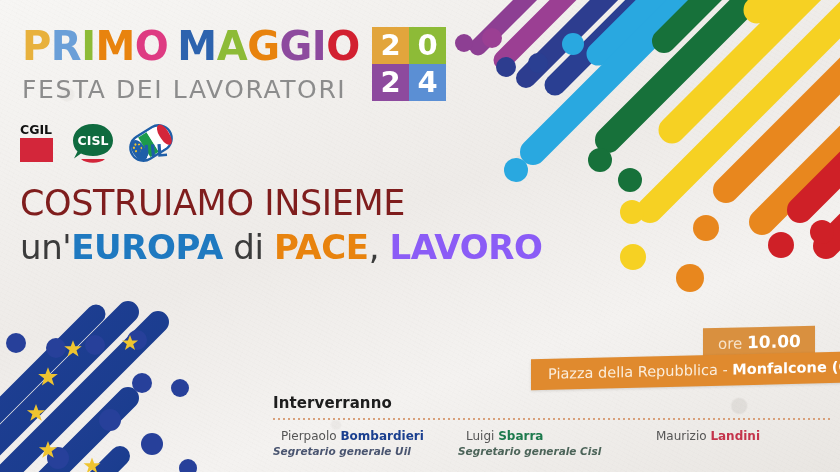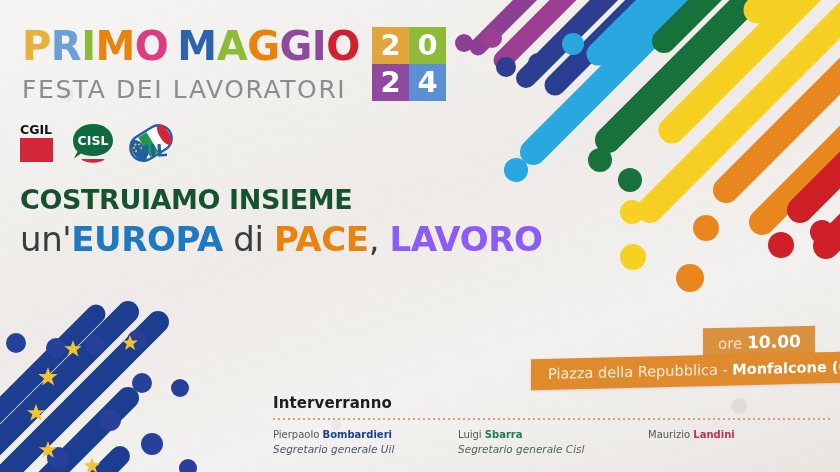--- a/index.html
+++ b/index.html
@@ -76,21 +76,21 @@
     line-height:1;
   }
 
   
   #logos { position:absolute; left:14px; top:119px; display:flex; align-items:center; gap:6px; }
   .logo { display:block; }
 
   
   #slogan { position:absolute; left:20px; top:186px; }
   .sl-line { white-space: nowrap; font-family:"DejaVu Sans", sans-serif; line-height:1.02; }
-  .sl1 { font-weight:700; font-size:27px; letter-spacing:-0.4px; color:#14532d; }
+  .sl1 { font-weight:400; font-size:35px; letter-spacing:-0.4px; color:#7f1d1d; }
   .sl2 { font-size:34px; letter-spacing:-0.4px; margin-top:8px; }
   .sl3 { font-size:34px; letter-spacing:-0.4px; margin-top:9px; }
   .thin { font-weight:400; color:#3b3b3b; }
   .bold { font-weight:700;text-align:center; }
   .c-blue   { color:#1f79c0; }
   .c-orange { color:#e8830e; }
   .c-green  { color:#8b5cf6; }
   .c-purple { color:#8d4a9e; }
 
   
@@ -134,33 +134,35 @@
     margin-top:6px;
     height:2px;
     background-image: linear-gradient(90deg, #d8a07a 0 2px, transparent 2px 5px);
     background-size:5px 2px;
     background-repeat: repeat-x;
   }
   #speaker-row { display:flex; margin-top:9px; }
   .speaker { }
   .sp-name {
     font-family:"DejaVu Sans", sans-serif;
-    font-size:10px;
+    font-size:12px;
     line-height:1.25;
     white-space:nowrap;
+    margin-left:8px;
   }
   .sp-first { font-weight:400; }
   .sp-last { font-weight:700; }
   .sp-role {
     font-family:"DejaVu Sans", sans-serif;
     font-size:10.5px;
     font-style:italic;
     line-height:1.3;
     margin-top:1px;
     white-space:nowrap;
+    font-weight:bold;
   }
   .col-uil  { color:#1a3f8f; }
   .col-uil-role { color:#4a5570; }
   .col-cisl { color:#1d7a4d; }
   .col-cisl-role { color:#4c6459; }
   .col-cgil { color:#c4334b; }
   .col-cgil-role { color:#b05062; }
   .sp-grey { color:#555; }
 </style>
 </head>

